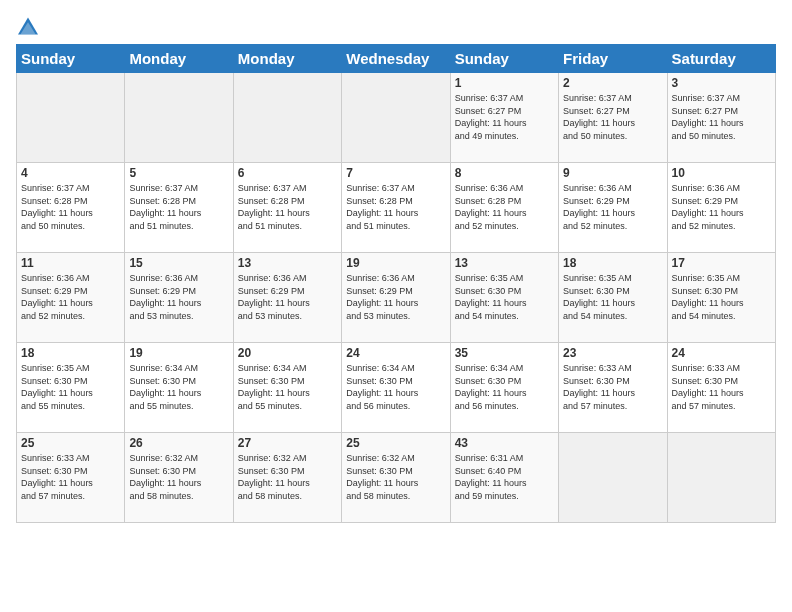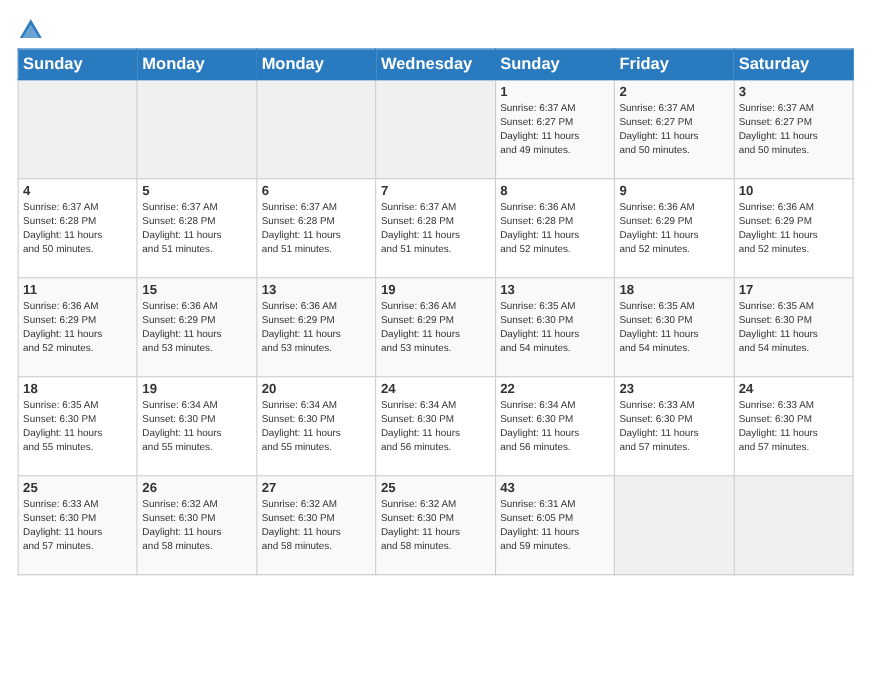--- a/index.html
+++ b/index.html
@@ -265,21 +265,21 @@
 and 55 minutes.</div>
         </td>
         <td>
           <span class="day-number">24</span>
           <div class="day-info" style="white-space: pre-line;">Sunrise: 6:34 AM
 Sunset: 6:30 PM
 Daylight: 11 hours
 and 56 minutes.</div>
         </td>
         <td>
-          <span class="day-number">22</span>
+          <span class="day-number">35</span>
           <div class="day-info" style="white-space: pre-line;">Sunrise: 6:34 AM
 Sunset: 6:30 PM
 Daylight: 11 hours
 and 56 minutes.</div>
         </td>
         <td>
           <span class="day-number">23</span>
           <div class="day-info" style="white-space: pre-line;">Sunrise: 6:33 AM
 Sunset: 6:30 PM
 Daylight: 11 hours
@@ -318,21 +318,21 @@
         <td>
           <span class="day-number">25</span>
           <div class="day-info" style="white-space: pre-line;">Sunrise: 6:32 AM
 Sunset: 6:30 PM
 Daylight: 11 hours
 and 58 minutes.</div>
         </td>
         <td>
           <span class="day-number">43</span>
           <div class="day-info" style="white-space: pre-line;">Sunrise: 6:31 AM
-Sunset: 6:05 PM
+Sunset: 6:40 PM
 Daylight: 11 hours
 and 59 minutes.</div>
         </td>
         <td class="empty"></td>
         <td class="empty"></td>
       </tr>
     </tbody>
 </table>
 
 </body></html>

